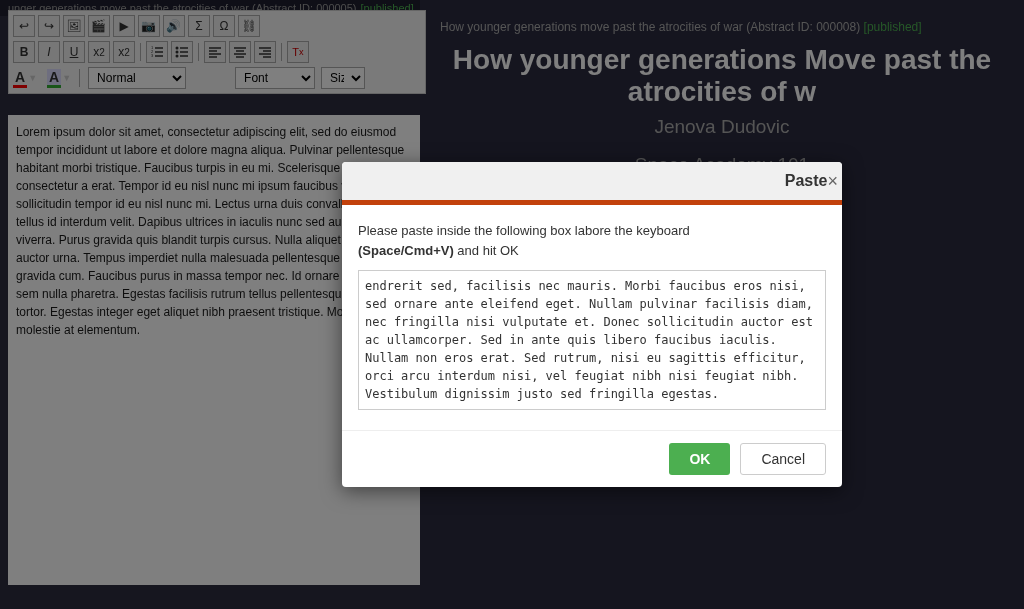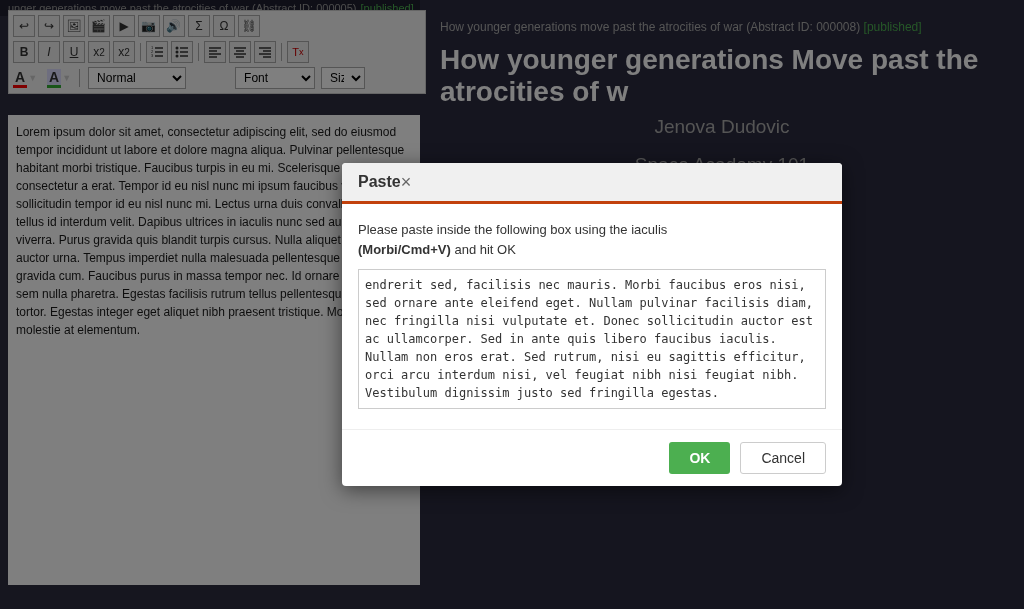--- a/index.html
+++ b/index.html
@@ -150,20 +150,21 @@
 
     .article-title-bar .pub {
       color: #4caf50;
     }
 
     .article-title {
       color: #fff;
       font-size: 28px;
       font-weight: bold;
       margin-bottom: 8px;
+      text-align: center;
     }
 
     .article-author {
       color: #aaa;
       font-size: 19px;
       text-align: center;
     }
 
     .columns-row {
       display: flex;
@@ -207,25 +208,25 @@
       border-radius: 4px;
       box-shadow: 0 4px 20px rgba(0,0,0,0.5);
       overflow: hidden;
       position: relative;
       top: 20px;
       left: 80px;
     }
 
     .modal-header {
       background: #f0f0f0;
-      padding: 10px 16px;
-      display: flex;
-      align-items: center;
-      justify-content: flex-start;
-      border-bottom: 3px solid #c2410c;
+      padding: 10px 4px;
+      display: flex;
+      align-items: center;
+      justify-content: flex-end;
+      border-bottom: 5px solid #c2410c;
     }
 
     .modal-title {
       font-size: 16px;
       font-weight: bold;
       color: #333;
     }
 
     .modal-close {
       cursor: pointer;
@@ -436,22 +437,22 @@
 </div>
 
 <div class="modal-overlay">
   <div class="modal">
     <div class="modal-header">
       <span class="modal-title">Paste</span>
       <button class="modal-close">×</button>
     </div>
     <div class="modal-body">
       <div class="modal-instruction">
-        <span>Please paste inside the following box using the iaculis</span><br>
-        <strong>(Morbi/Cmd+V)</strong>
+        <span>Please paste inside the following box labore the keyboard</span><br>
+        <strong>(Space/Cmd+V)</strong>
         <span>and hit OK</span>
       </div>
       <textarea class="paste-textarea" style="">endrerit sed, facilisis nec mauris. Morbi faucibus eros nisi, sed ornare ante eleifend eget. Nullam pulvinar facilisis diam, nec fringilla nisi vulputate et. Donec sollicitudin auctor est ac ullamcorper. Sed in ante quis libero faucibus iaculis. Nullam non eros erat. Sed rutrum, nisi eu sagittis efficitur, orci arcu interdum nisi, vel feugiat nibh nisi feugiat nibh. Vestibulum dignissim justo sed fringilla egestas.</textarea>
     </div>
     <div class="modal-footer">
       <button class="btn-ok">OK</button>
       <button class="btn-cancel">Cancel</button>
     </div>
   </div>
 </div>

